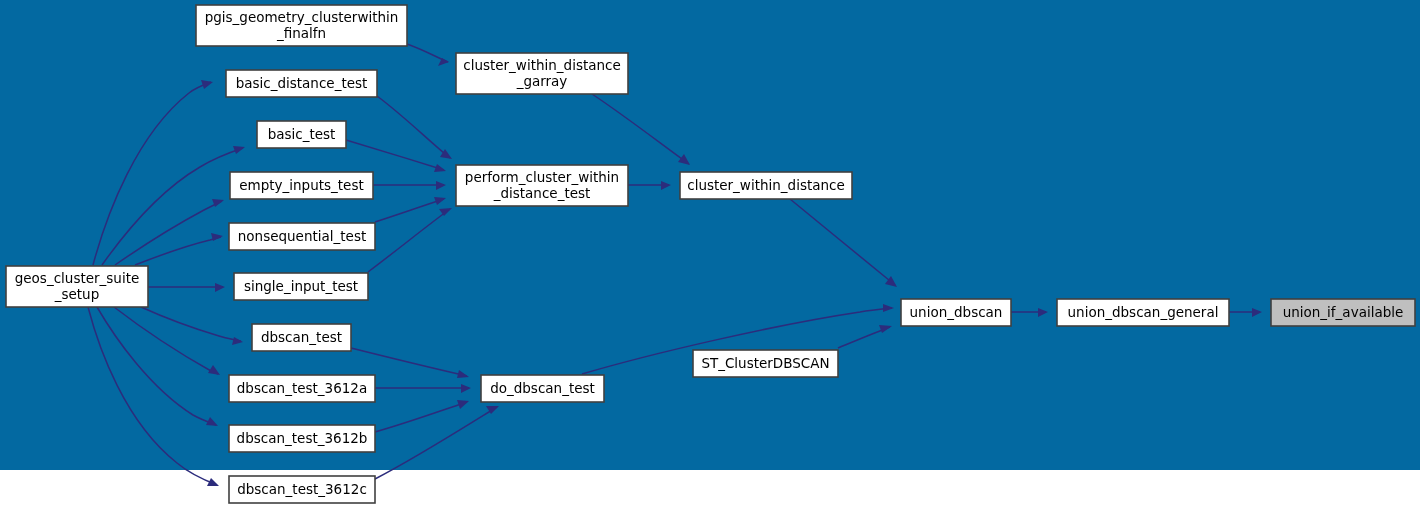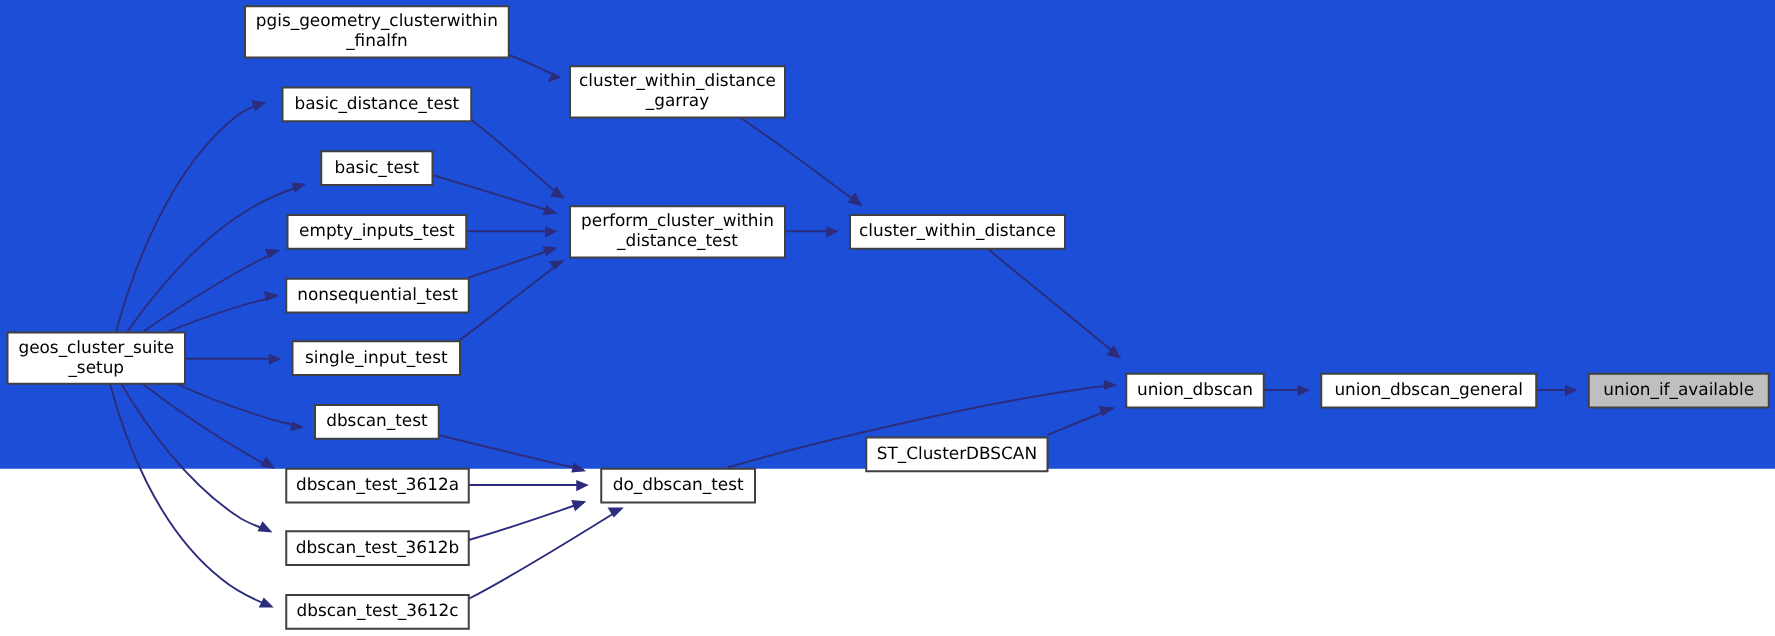--- a/index.html
+++ b/index.html
@@ -9,22 +9,22 @@
   }
   body {
     width: 1420px;
     height: 509px;
     font-family: "DejaVu Sans", "Liberation Sans", sans-serif;
     overflow: hidden;
   }
   #graph-root {
     position: relative;
     width: 1420px;
-    height: 375px;
-    background: #1d4ed8;
+    height: 470px;
+    background: #0369a1;
   }
   svg#callgraph {
     display: block;
     width: 1420px;
     height: 509px;
   }
   .node-box {
     fill: #ffffff;
     stroke: #404040;
     stroke-width: 1.6;

